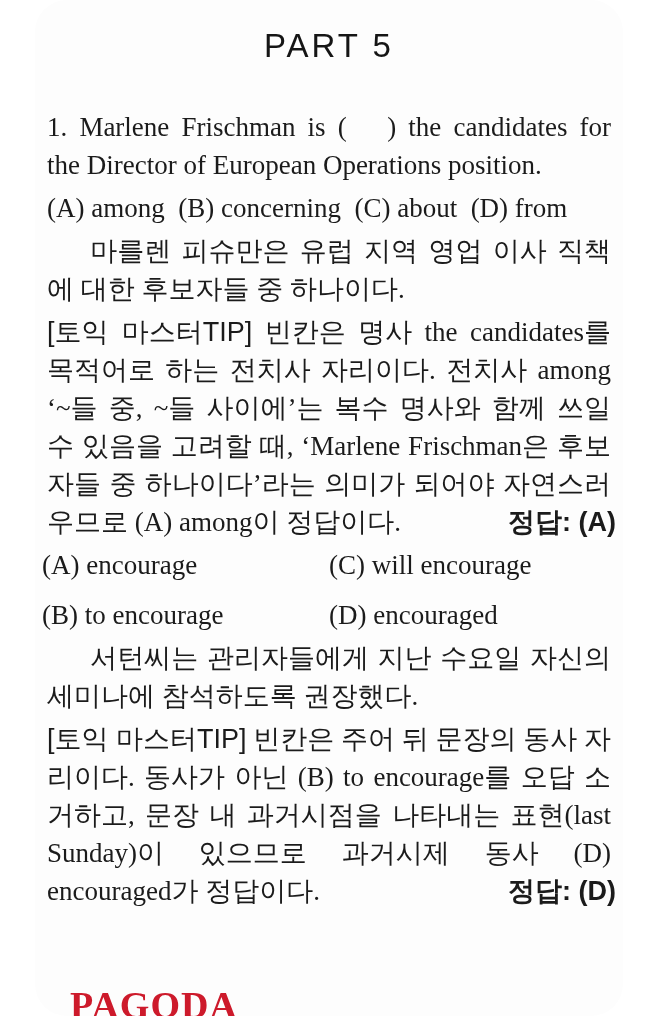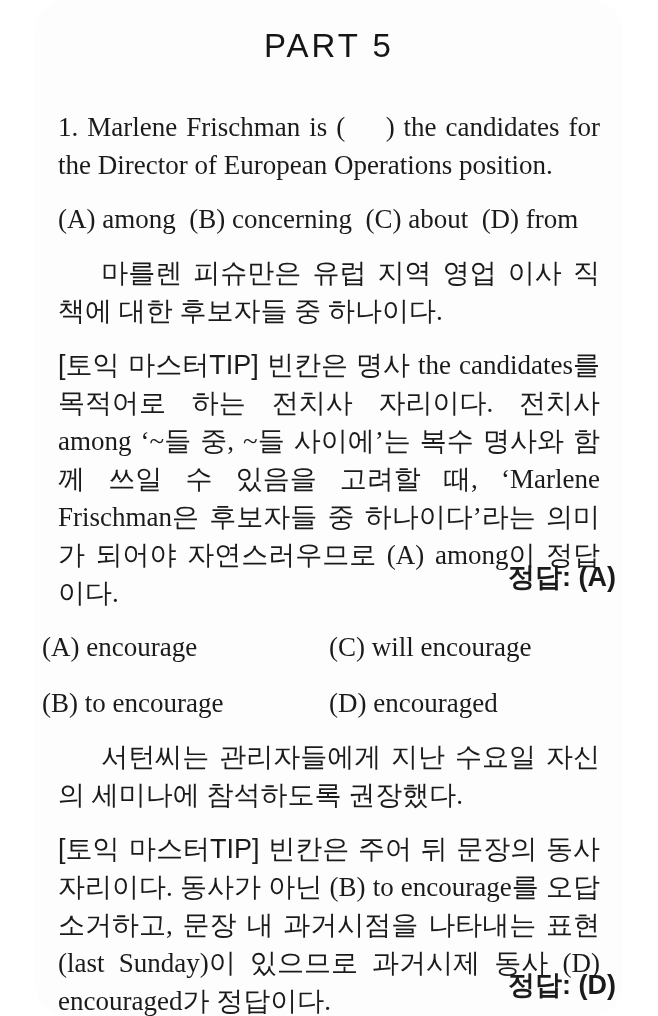--- a/index.html
+++ b/index.html
@@ -20,39 +20,39 @@
   .title {
     font-family:"Liberation Sans","DejaVu Sans",sans-serif;
     font-weight:400;
     font-size:33px;
     line-height:36px;
     letter-spacing:3px;
     text-align:center;
     margin:6px 0 44px 0;
     color:#151515;
   }
-  p { margin:16px; }
+  p { margin:5px; }
   .stem, .tip, .translation { text-align:justify; }
   .translation { text-indent:1.6em; }
   .tip-label {
     font-family:"Liberation Sans","DejaVu Sans",sans-serif;
     font-weight:400;
   }
   .tip-wrap { position:relative; }
   .answer {
     position:absolute;
-    right:0; bottom:16px;
+    right:0; bottom:0;
     font-family:"Liberation Sans","DejaVu Sans",sans-serif;
     font-weight:700;
     line-height:38px;
   }
   .options-grid {
     display:grid;
     grid-template-columns:287px 1fr;
-    row-gap:18px;
+    row-gap:12px;
   }
   .footer { margin-top:72px; padding-left:28px; }
   .logo {
     font-family:"Liberation Serif","DejaVu Serif",serif;
     font-weight:700;
     font-size:38px;
     line-height:46px;
     letter-spacing:1px;
     color:#cd1a2b;
   }

